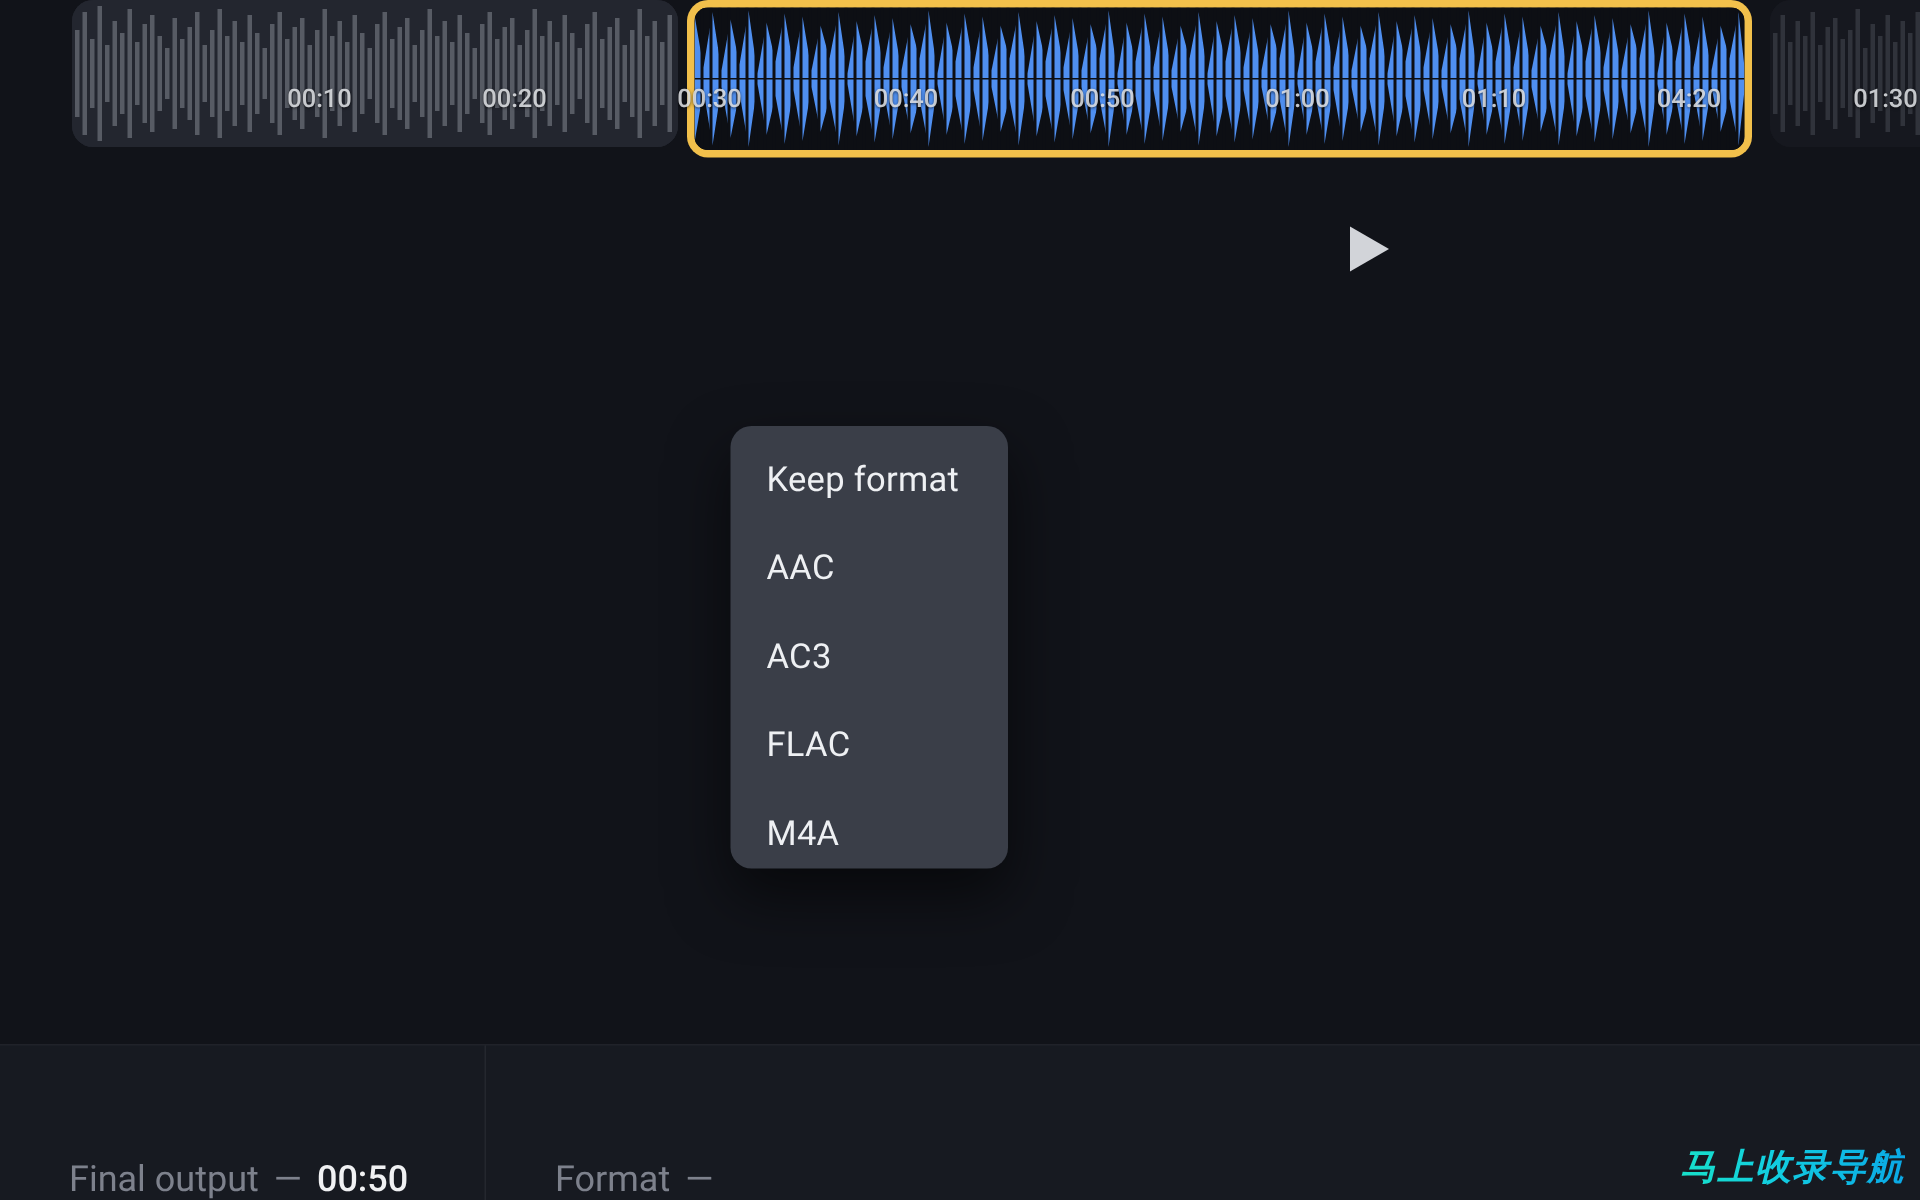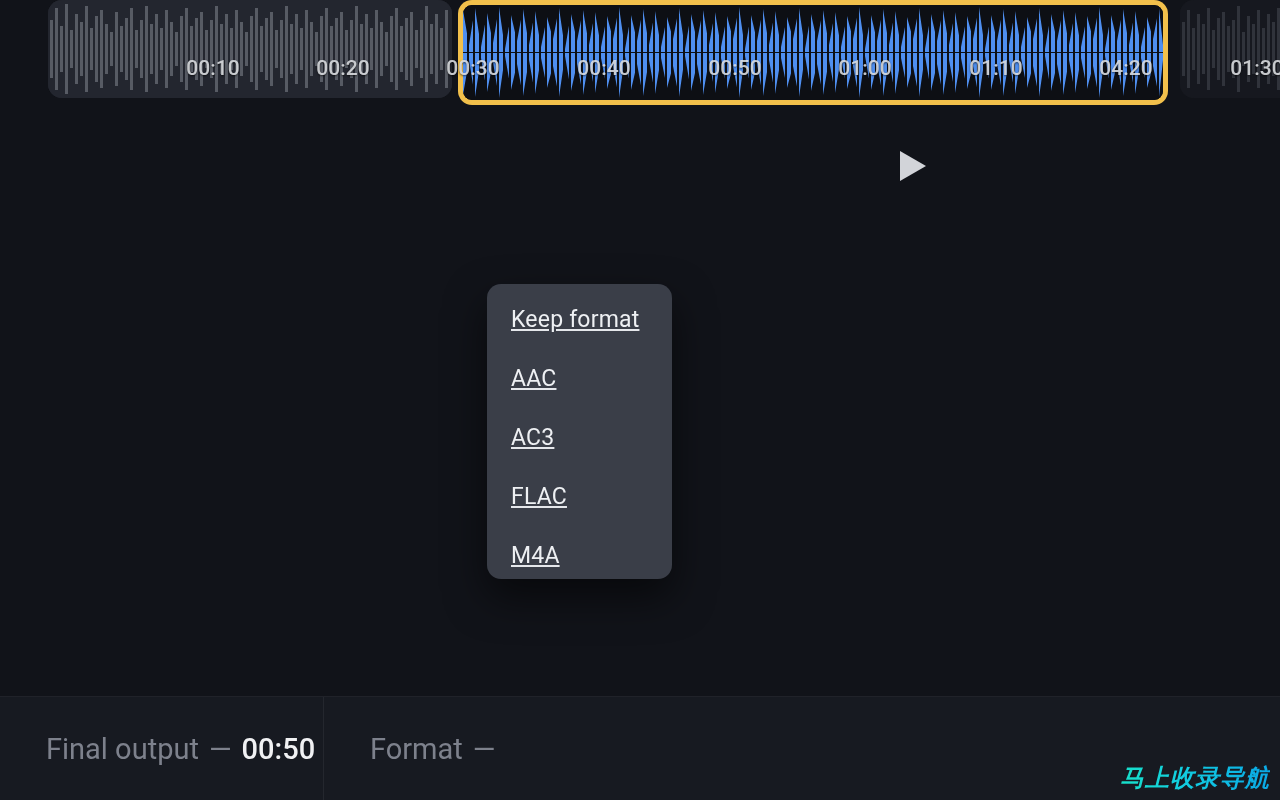--- a/index.html
+++ b/index.html
@@ -68,21 +68,21 @@
   
   .ticks {
     position: absolute;
     left: 0; top: 0; width: 100%; height: 105px;
     pointer-events: none;
   }
   .tick {
     position: absolute;
     top: 56px;
     transform: translateX(-50%);
-    font-size: 21px;
+    font-size: 17px;
     font-weight: 500;
     color: rgba(229,231,235,0.85);
     text-shadow: 0 1px 2px rgba(0,0,0,0.6);
     white-space: nowrap;
   }
 
   
   .play-btn {
     position: absolute;
     left: 894px;
@@ -97,21 +97,20 @@
   .menu {
     position: absolute;
     left: 487px;
     top: 284px;
     width: 185px;
     background: #3a3e48;
     border-radius: 14px;
     padding: 8px 0 0 0;
     box-shadow: 0 18px 40px rgba(0,0,0,0.55);
     overflow: hidden;
-    text-decoration: underline;
   }
   .menu-item {
     padding: 16px 24px;
     font-size: 23px;
     color: #eef0f3;
     cursor: pointer;
     font-weight: 400;
     letter-spacing: 0.2px;
   }
   .menu-item:first-child { padding-top: 14px; }
@@ -123,23 +122,23 @@
     left: 0; right: 0; bottom: 0;
     height: 104px;
     background: #171a21;
     border-top: 1px solid rgba(255,255,255,0.04);
     display: flex;
     align-items: center;
   }
   .bcell {
     height: 100%;
     display: flex;
-    align-items: center;
+    align-items: flex-end;
     padding: 0 46px;
-    font-size: 29px;
+    font-size: 24px;
     white-space: nowrap;
   }
   .bcell.first { width: 324px; border-right: 1px solid rgba(255,255,255,0.06); }
   .blabel { color: #7d818c; }
   .bdash  { color: #7d818c; margin: 0 10px; }
   .bvalue { color: #f0f1f3; font-weight: 500; }
 
   
   .wm {
     position: absolute;

